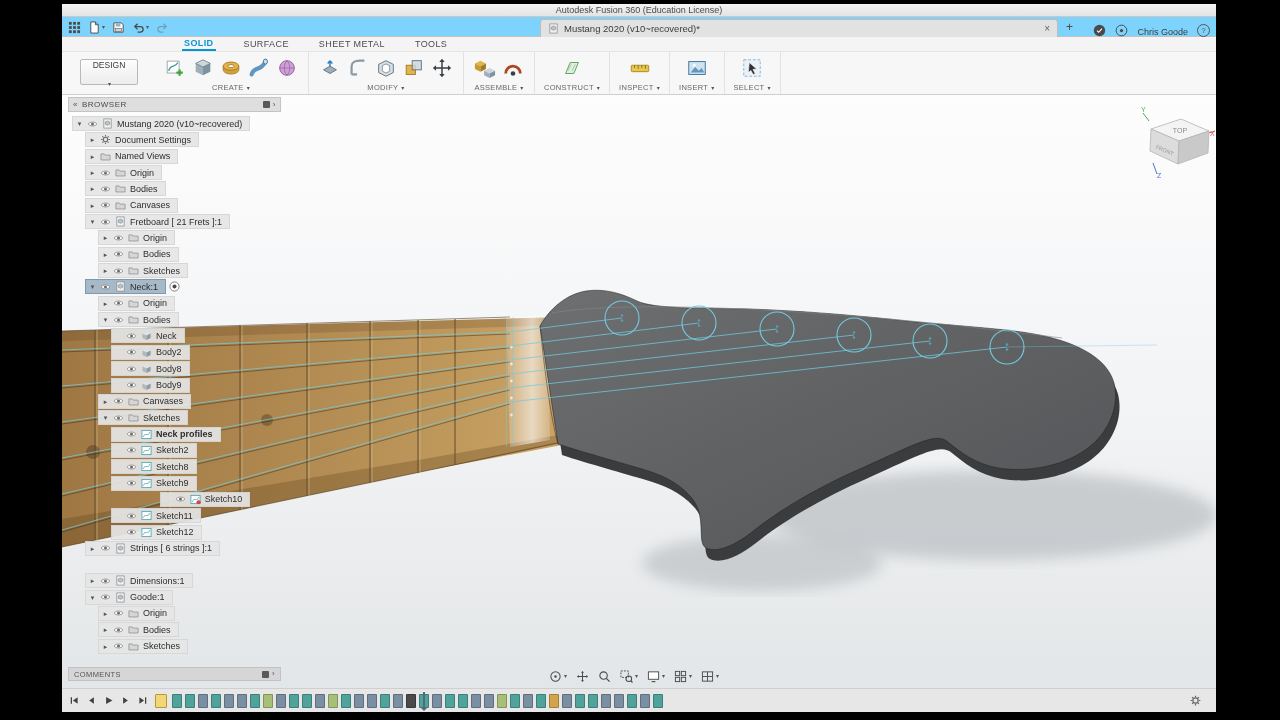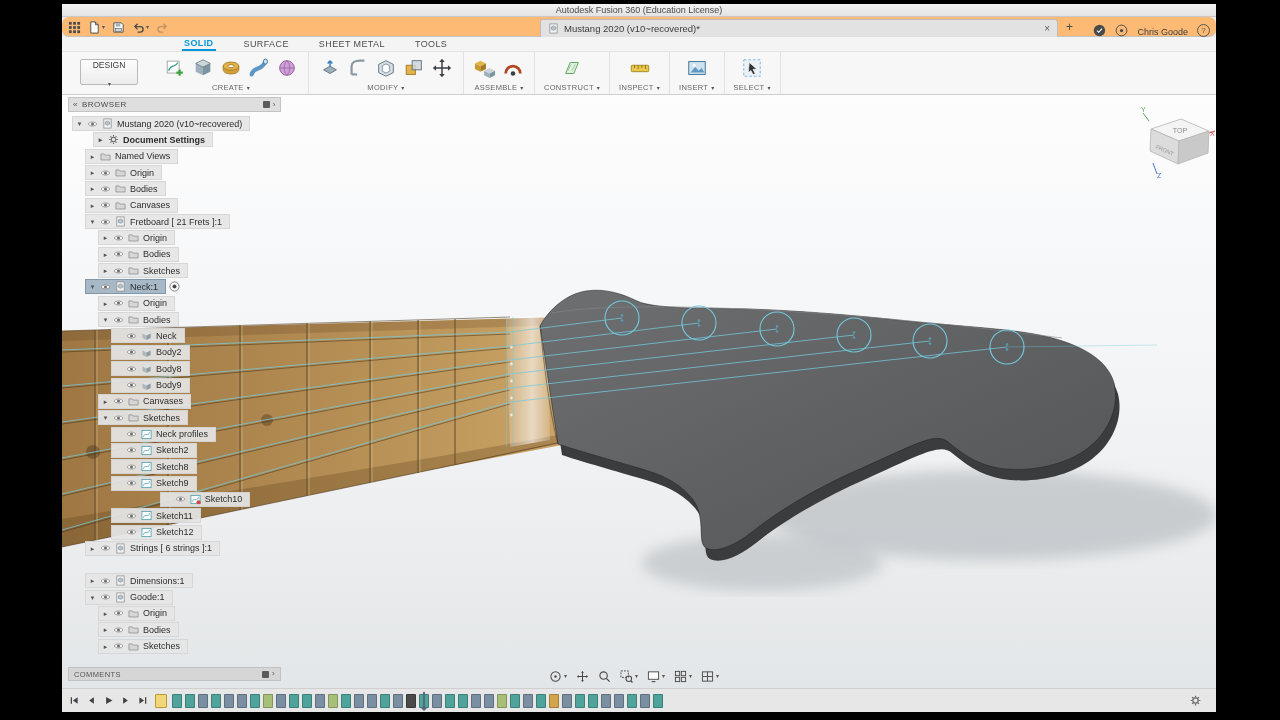--- a/index.html
+++ b/index.html
@@ -6,21 +6,21 @@
   html,body{background:#000;}
   .frame{position:relative;width:1280px;height:720px;background:#000;overflow:hidden;
          font-family:"Liberation Sans",sans-serif;}
   .app{position:absolute;left:62px;top:4px;width:1154px;height:708px;background:#ececec;}
 
   
   .titlebar{height:13px;background:linear-gradient(#f4f4f4,#e3e3e3);border-bottom:1px solid #c9c9c9;
             text-align:center;font-size:9px;line-height:13px;color:#4a4a4a;}
 
   
-  .qat{position:relative;height:20px;background:#fdba74;border-bottom:1px solid #c2c2c2;border-radius:7px;}
+  .qat{position:relative;height:20px;background:#7dd3fc;border-bottom:1px solid #c2c2c2;}
   .qat-icons{position:absolute;left:6px;top:0;height:20px;display:flex;align-items:center;gap:7px;}
   .qat-btn{display:flex;align-items:center;}
   .qat-btn svg{width:13px;height:13px;display:block;}
   .qat-btn.disabled{opacity:.35;}
   .caret{font-size:6px;color:#555;margin-left:1px;line-height:1;}
   .doctab{position:absolute;left:478px;top:2px;width:518px;height:18px;background:#e2e2e2;
           border:1px solid #bcbcbc;border-bottom:none;border-radius:3px 3px 0 0;display:flex;
           align-items:center;padding:0 7px;gap:5px;font-size:9.5px;color:#3c3c3c;}
   .doctab .ticon svg{width:11px;height:11px;display:block;}
   .tabclose{margin-left:auto;font-size:10px;color:#666;line-height:1;}
@@ -503,21 +503,21 @@
               </span>
               <span class="ticon">
                 <svg viewBox="0 0 12 12">
                   <rect x="2" y="1" width="8" height="10" fill="#f2f2f2" stroke="#8a8a8a" stroke-width=".8"></rect>
                   <path d="M6 3.2l2.4 1.2v2.4L6 8 3.6 6.8V4.4z" fill="#b8c4cc" stroke="#75828c" stroke-width=".6"></path>
                 </svg>
               </span>
               <span>Mustang 2020 (v10~recovered)</span>
             </div>
           </div>
-          <div class="trow" style="margin-left: 25px; font-weight: bold;">
+          <div class="trow" style="margin-left: 17px;">
             <div class="pill">
               <span class="arrow">▸</span>
               <span class="ticon">
                 <svg viewBox="0 0 12 12">
                   <g stroke="#6a6a6a" stroke-width="1.2" fill="none">
                     <path d="M6 1.2v1.6M6 9.2v1.6M1.2 6h1.6M9.2 6h1.6M2.6 2.6l1.2 1.2M8.2 8.2l1.2 1.2M9.4 2.6L8.2 3.8M3.8 8.2L2.6 9.4"></path>
                     <circle cx="6" cy="6" r="2.4"></circle>
                   </g>
                 </svg>
               </span>
@@ -816,21 +816,21 @@
                 </svg>
               </span>
               <span class="ticon">
                 <svg viewBox="0 0 12 10">
                   <path d="M1 2.2h3.6l1 1.3H11v5.3H1z" fill="#d6d6d6" stroke="#8a8a8a" stroke-width=".8"></path>
                 </svg>
               </span>
               <span>Sketches</span>
             </div>
           </div>
-          <div class="trow" style="margin-left: 43px;">
+          <div class="trow" style="margin-left: 43px; font-weight: bold;">
             <div class="pill">
               <span class="arrow"></span>
               <span class="eye">
                 <svg viewBox="0 0 12 9">
                   <path d="M1 4.5 C3 1.5 9 1.5 11 4.5 C9 7.5 3 7.5 1 4.5 Z" fill="#fdfdfd" stroke="#8a8a8a" stroke-width=".9"></path>
                   <circle cx="6" cy="4.5" r="1.7" fill="#6a6a6a"></circle>
                 </svg>
               </span>
               <span class="ticon">
                 <svg viewBox="0 0 12 12">

